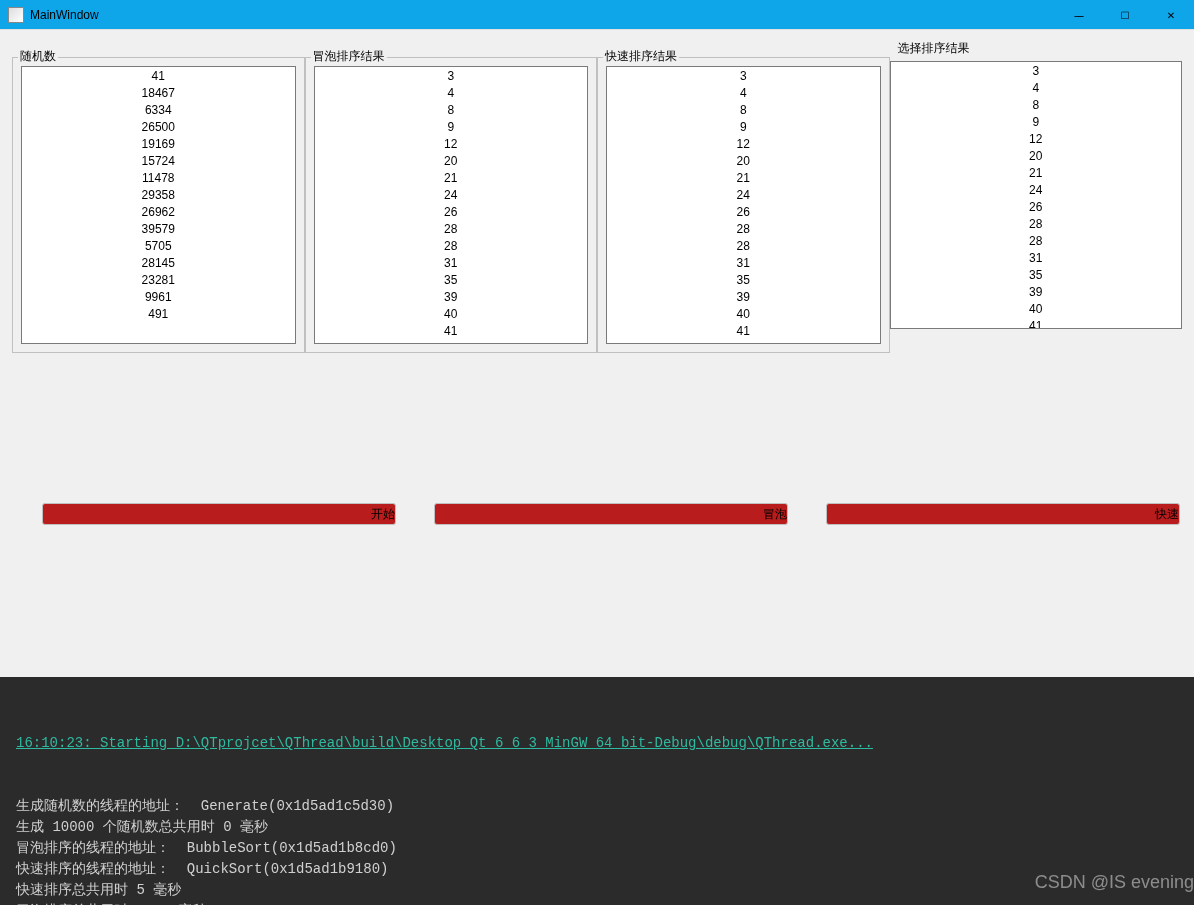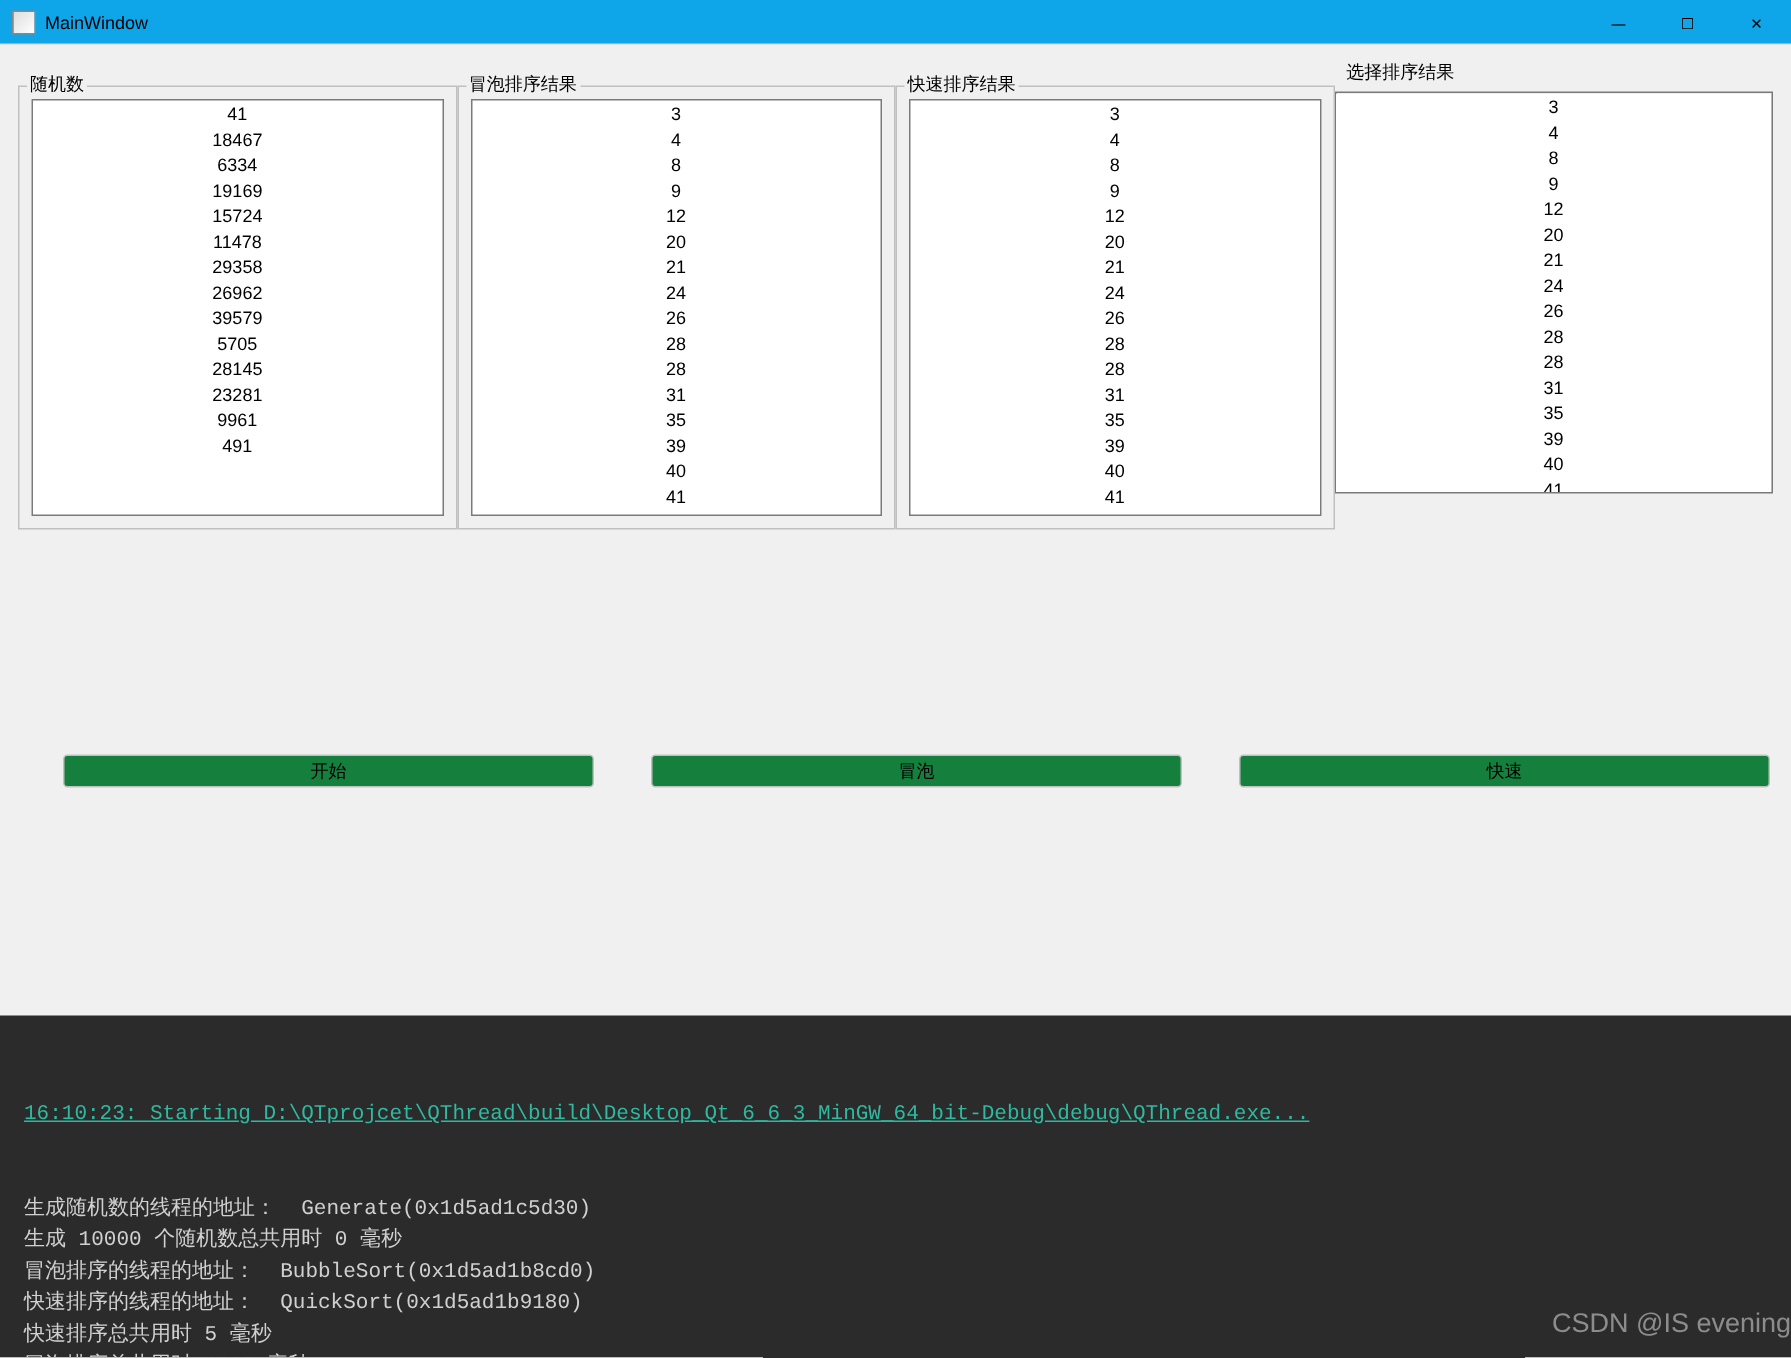--- a/index.html
+++ b/index.html
@@ -87,25 +87,25 @@
 .group4 .listbox { height: 268px; }
 .group4 .group-frame { border: none; padding: 0; }
 .buttons {
   display: flex;
   gap: 10px;
   margin-top: 150px;
   padding: 0 2px;
 }
 .btn {
   flex: 1;
-  background: #15803d;
+  background: #b91c1c;
   border: 1px solid #c0c0c0;
   border-radius: 3px;
   padding: 2px 0;
-  text-align: center;
+  text-align: right;
   font-size: 12px;
   cursor: pointer;
   height: 22px;
   line-height: 16px;
   margin-left: 28px;
 }
 .console {
   background: #2b2b2b;
   color: #d0d0d0;
   font-family: "Consolas", "Courier New", monospace;
@@ -144,20 +144,21 @@
 <div class="content">
   <div class="groups">
 
     <div class="group">
       <span class="group-label">随机数</span>
       <div class="group-frame">
         <div class="listbox">
             <div class="list-item">41</div>
             <div class="list-item">18467</div>
             <div class="list-item">6334</div>
+            <div class="list-item">26500</div>
             <div class="list-item">19169</div>
             <div class="list-item">15724</div>
             <div class="list-item">11478</div>
             <div class="list-item">29358</div>
             <div class="list-item">26962</div>
             <div class="list-item">39579</div>
             <div class="list-item">5705</div>
             <div class="list-item">28145</div>
             <div class="list-item">23281</div>
             <div class="list-item">9961</div>

